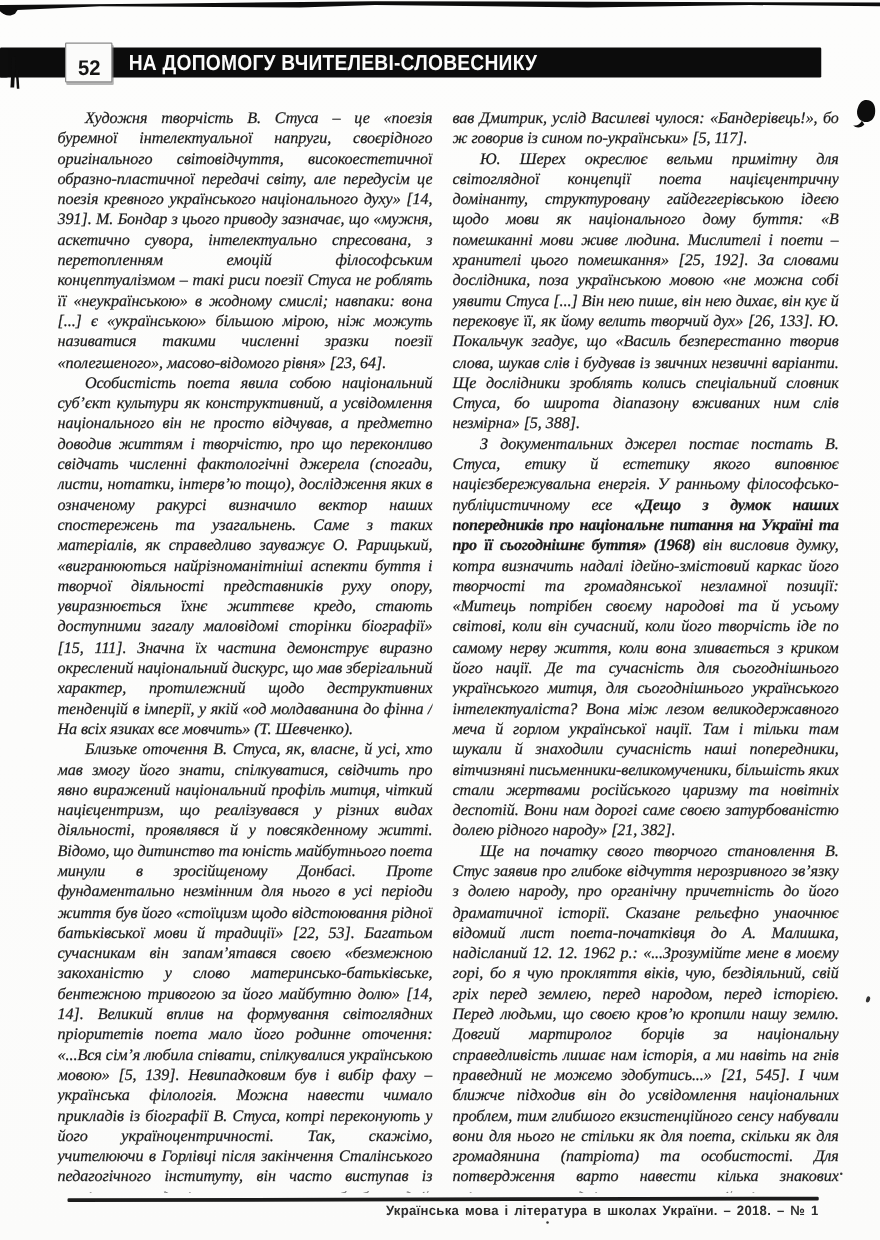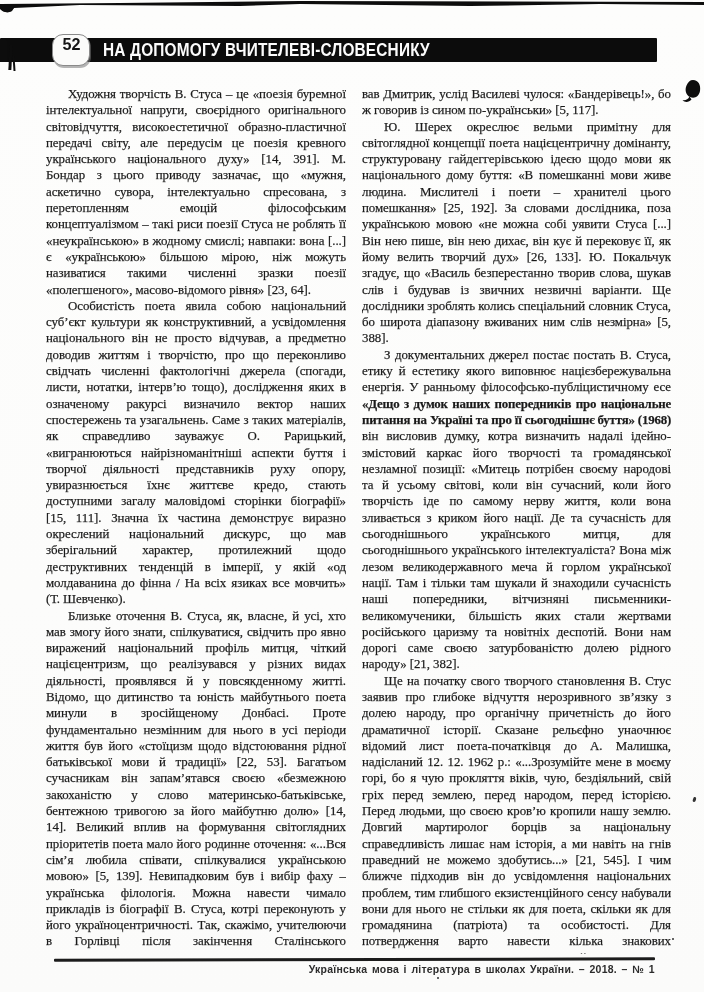--- a/index.html
+++ b/index.html
@@ -17,23 +17,23 @@
   }
   
   .top-edge{position:absolute;left:0;top:0;width:704px;height:18px;}
   
   .bar{
     position:absolute;left:0;top:38px;width:657px;height:24px;
     background:#0c0c0c;border-radius:1px;
   }
   .pn-box{
     position:absolute;left:52px;top:34px;width:36px;height:30px;
-    background:#fbfbfa;border:1.5px solid #8a8a8a;border-radius:11px;
+    background:#fbfbfa;border:1.5px solid #8a8a8a;border-radius:1px;
     box-shadow:1px 2px 0 rgba(120,120,120,.55);
-    display:flex;align-items:flex-start;justify-content:center;
+    display:flex;align-items:flex-end;justify-content:center;
     z-index:3;
   }
   .pn-box span{
     font-family:"Liberation Sans","DejaVu Sans",sans-serif;
     font-weight:bold;font-size:17px;color:#151515;
     transform:scaleX(.95);
   }
   .title{
     position:absolute;left:103px;top:38px;height:24px;line-height:25px;
     color:#fcfcfc;white-space:nowrap;z-index:2;
@@ -46,20 +46,21 @@
   .m2{left:9px;top:45px;width:2.5px;height:25px;transform:rotate(3deg);}
   .m3{left:13px;top:56px;width:2px;height:15px;transform:rotate(-4deg);}
   
   .col{
     position:absolute;top:86px;height:868px;overflow:hidden;
     color:#1b1b1b;
     font-size:12.9px;line-height:16.3px;
     text-align:justify;
     -webkit-text-stroke:.25px rgba(20,20,20,.75);
     letter-spacing:-.05px;
+    font-style:italic;
   }
   .col-left{left:46px;width:300px;}
   .col-right{left:362px;width:309px;}
   .col p{margin:0;}
   .col p.indent{text-indent:22px;}
   .col .b{font-weight:bold;letter-spacing:-.2px;}
   
   .ink-blot{position:absolute;left:681px;top:78px;width:22px;height:28px;}
   
   .footer-rule{

